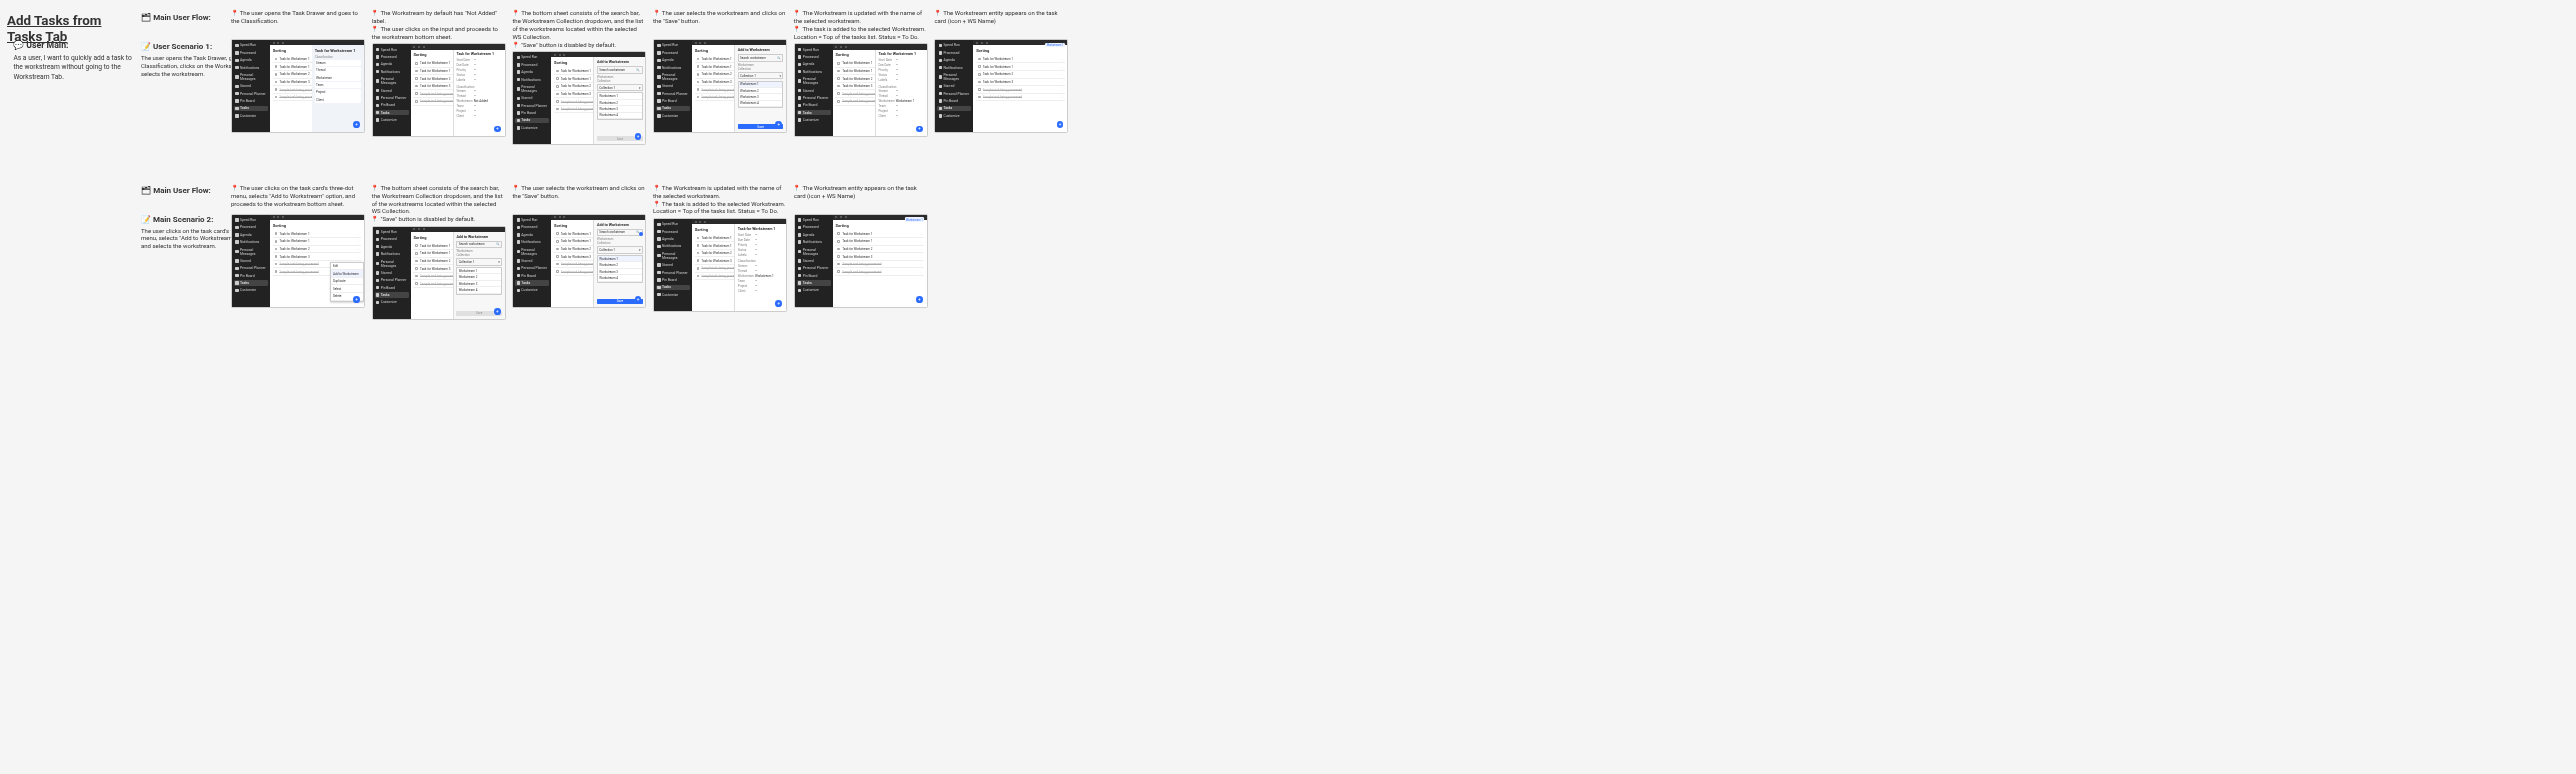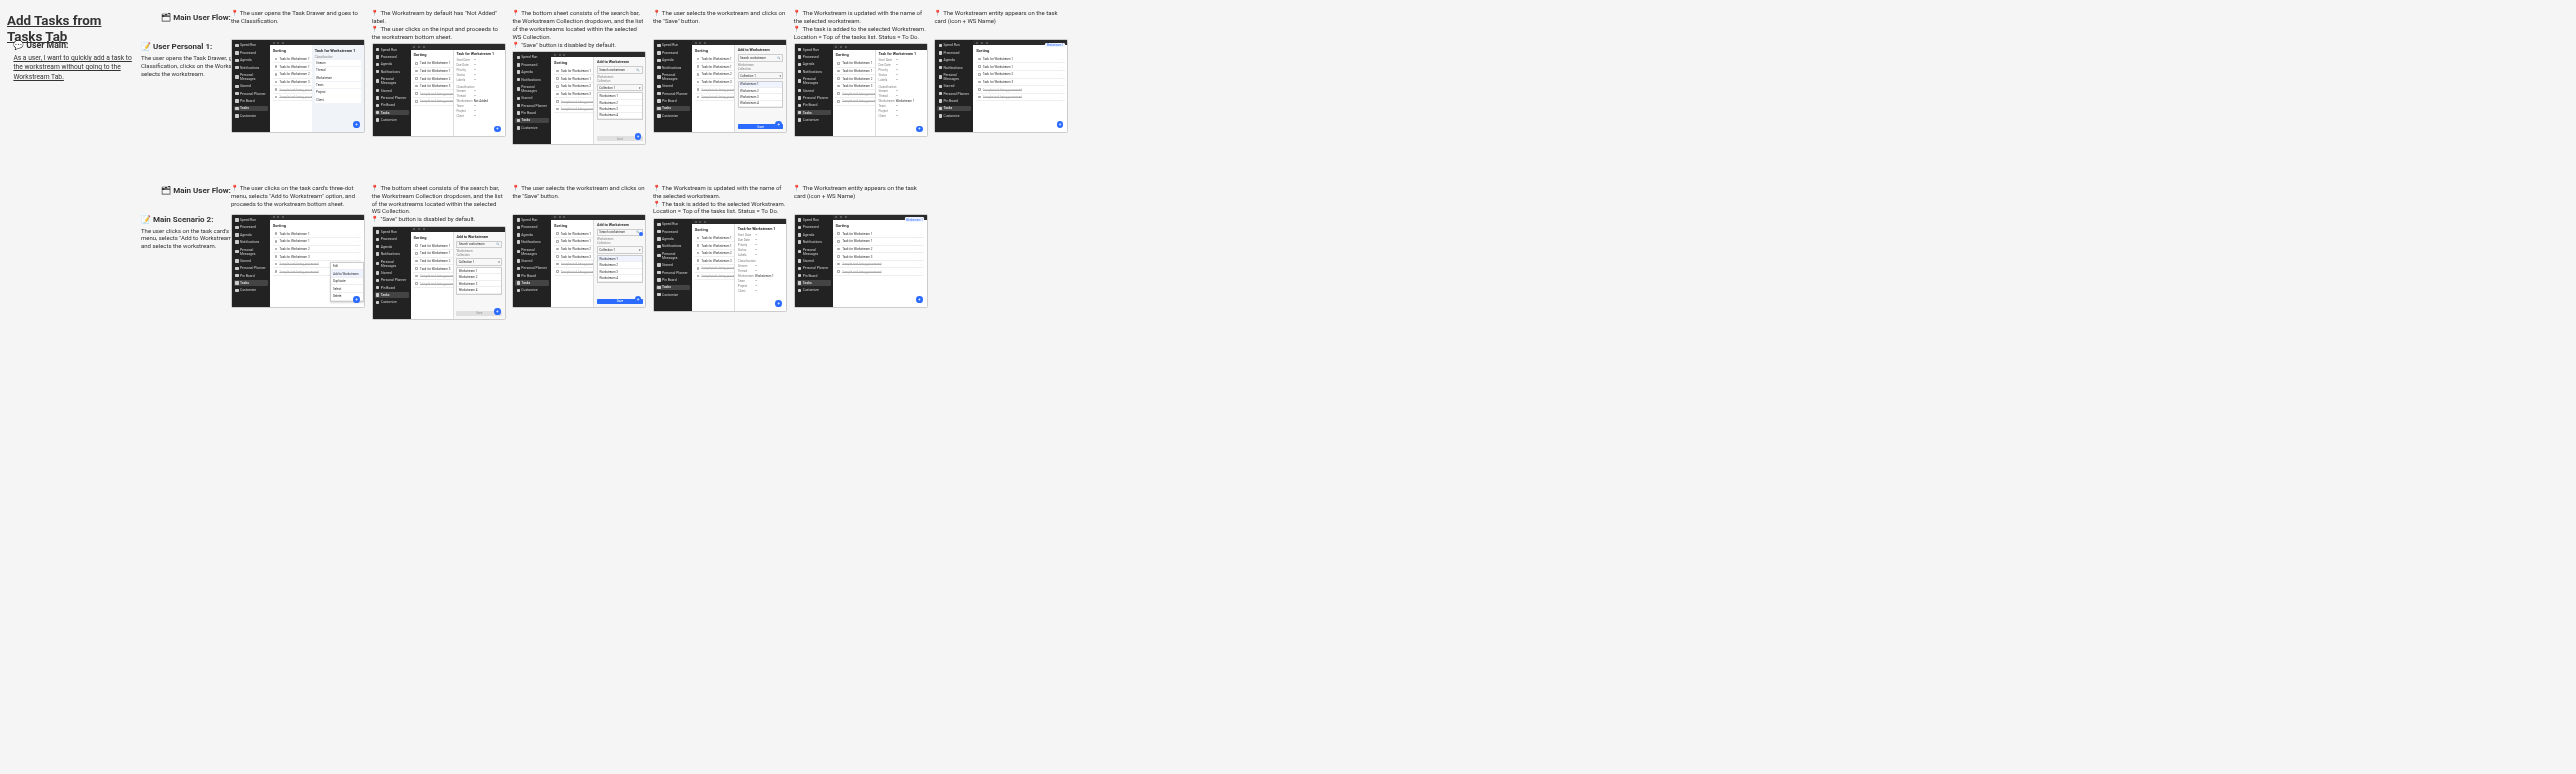--- a/index.html
+++ b/index.html
@@ -26,27 +26,27 @@
     text-decoration: underline;
   }
   .title-block h1 { font-size: 13.4px; font-weight: 700; line-height: 1.2; }
   .story-block {
     position: absolute;
     top: 40px;
     left: 13.4px;
     width: 121px;
   }
   .story-block h2 { font-size: 8.7px; font-weight: 700; margin-bottom: 4px; }
-  .story-block p { font-size: 6.7px; line-height: 1.4; text-decoration: underline; }
+  .story-block p { font-size: 6.7px; line-height: 1.4; }
   .scenario-block {
     position: absolute;
     left: 141px;
     width: 121px;
   }
-  .scenario-block h2 { font-size: 8px; font-weight: 700; margin-bottom: 2.7px; margin-left: 20px; }
+  .scenario-block h2 { font-size: 8px; font-weight: 700; margin-bottom: 2.7px; }
   .scenario-block h3 { font-size: 8px; font-weight: 700; margin-top: 20px; margin-bottom: 2.7px; }
   .scenario-block p { font-size: 6px; line-height: 1.3; }
   .flow-row {
     position: absolute;
     left: 231px;
     display: flex;
     gap: 6.7px;
   }
   .flow-col {
     display: flex;
@@ -188,21 +188,21 @@
     <h1>Add Tasks from Tasks Tab</h1>
   </div>
 
   <div class="story-block">
     <h2>💬 User Main:</h2>
     <p>As a user, I want to quickly add a task to the workstream without going to the Workstream Tab.</p>
   </div>
 
   <div class="scenario-block" style="top:13.4px;">
     <h2>🗂 Main User Flow:</h2>
-    <h3>📝 User Personal 1:</h3>
+    <h3>📝 User Scenario 1:</h3>
     <p>The user opens the Task Drawer, goes to the Classification, clicks on the Workstream, and selects the workstream.</p>
   </div>
 
   <div class="scenario-block" style="top:186px;">
     <h2>🗂 Main User Flow:</h2>
     <h3>📝 Main Scenario 2:</h3>
     <p>The user clicks on the task card's three-dot menu, selects "Add to Workstream" option, and selects the workstream.</p>
   </div>
 
   <div class="flow-row" style="top:9.4px;" id="row1">

